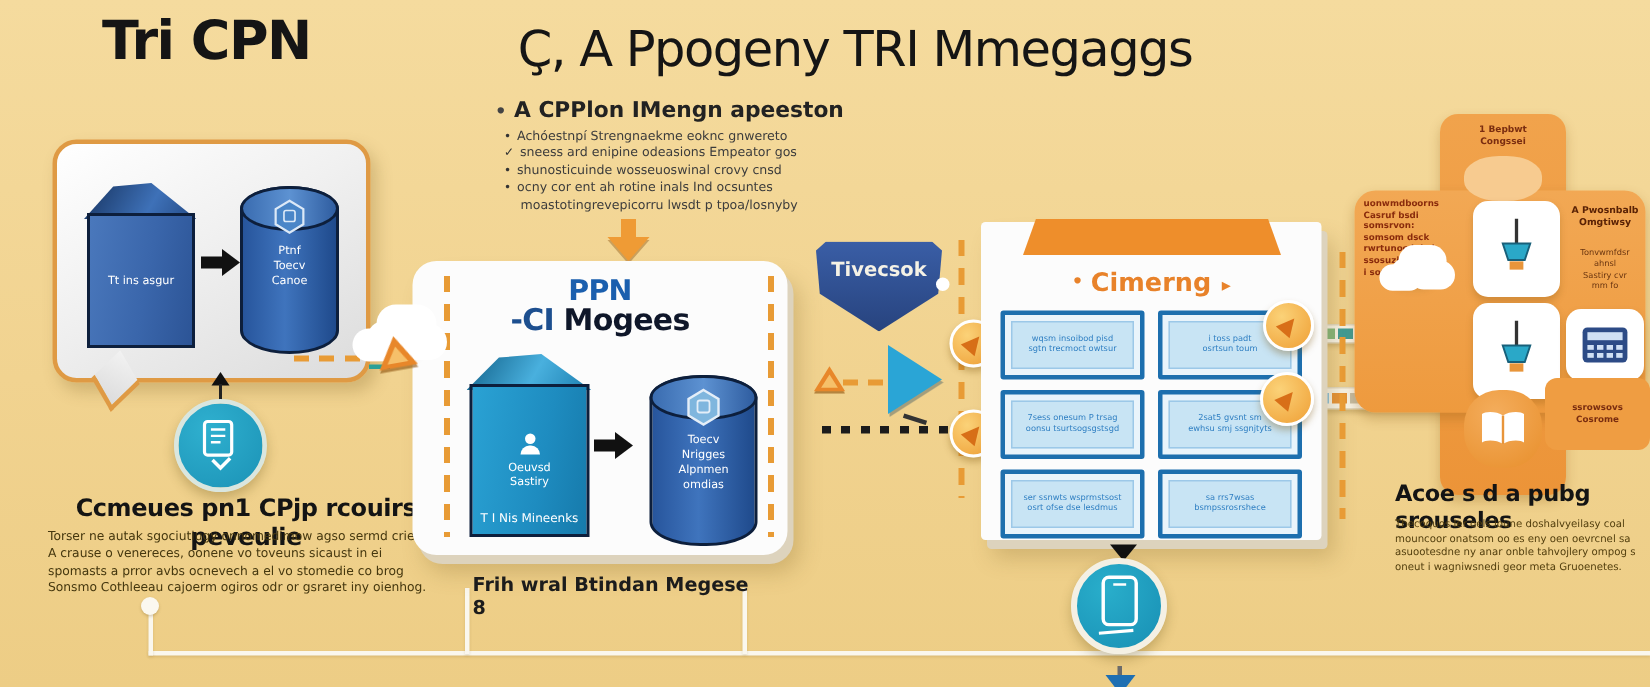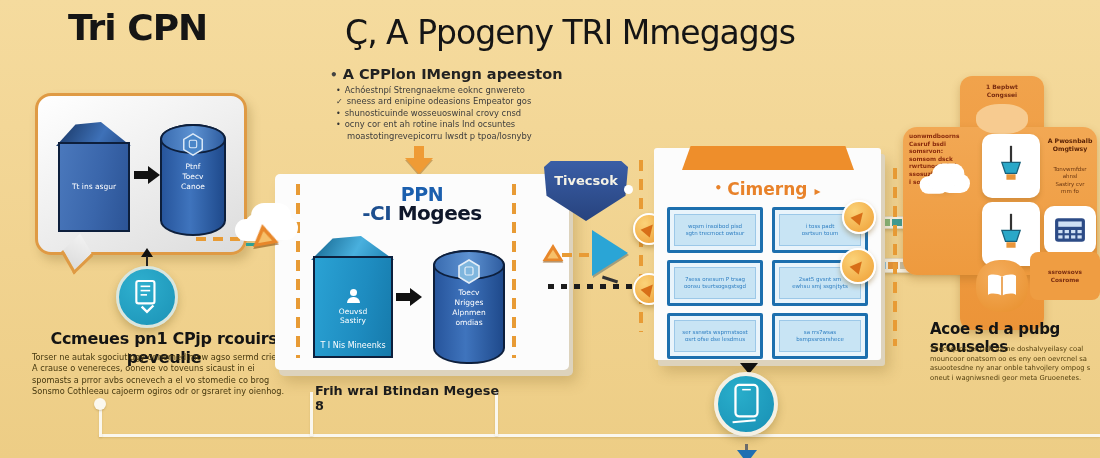--- a/index.html
+++ b/index.html
@@ -81,21 +81,21 @@
 
   .warn { width:0; height:0; border-left:13px solid transparent; border-right:13px solid transparent;
     border-bottom:21px solid #e8872a; filter:drop-shadow(0 2px 0 rgba(140,80,10,.6)); }
   .warn::after { content:""; position:absolute; left:-7px; top:7px; width:0; height:0;
     border-left:7px solid transparent; border-right:7px solid transparent; border-bottom:11px solid #f6c06a; }
 
   .cloud { width:36px; height:22px; background:#fff; border-radius:20px;
     box-shadow:16px 3px 0 1px #fff,-10px 5px 0 0 #fff,8px -9px 0 2px #fff,0 4px 6px rgba(120,90,30,.2); }
 
   
-  .center-panel { left:275px; top:174px; width:294px; height:196px; background:#fcfcfc; border-radius:5px;
+  .center-panel { left:275px; top:174px; width:250px; height:196px; background:#fcfcfc; border-radius:16px;
     box-shadow:4px 6px 0 #ddd3bd,8px 12px 14px rgba(120,90,30,.25); }
   .cp-title1 { position:absolute; top:9px; width:100%; text-align:center; font-size:19px; font-weight:bold; color:#1b5fae; letter-spacing:-.5px; }
   .cp-title2 { position:absolute; top:27px; width:100%; text-align:center; font-size:20px; font-weight:bold; letter-spacing:-.5px; }
   .cp-title2 .pre { color:#1d4f8f; } .cp-title2 .main { color:#0f172a; }
   .cp-box { left:38px; top:62px; width:80px; height:122px; }
   .cp-box .top { background:linear-gradient(120deg,#0f5e86,#49b0de 55%,#1c7fb0); }
   .cp-box .front { background:linear-gradient(100deg,#2aa2d4 0%,#1e8cc0 60%,#167aab 100%); }
   .person { width:14px; height:15px; margin-bottom:3px; }
   .person::before { content:""; display:block; width:7px; height:7px; border-radius:50%; background:#fff; margin:0 auto; }
   .person::after { content:""; display:block; width:13px; height:6px; border-radius:7px 7px 0 0; background:#fff; margin:1px auto 0; }

